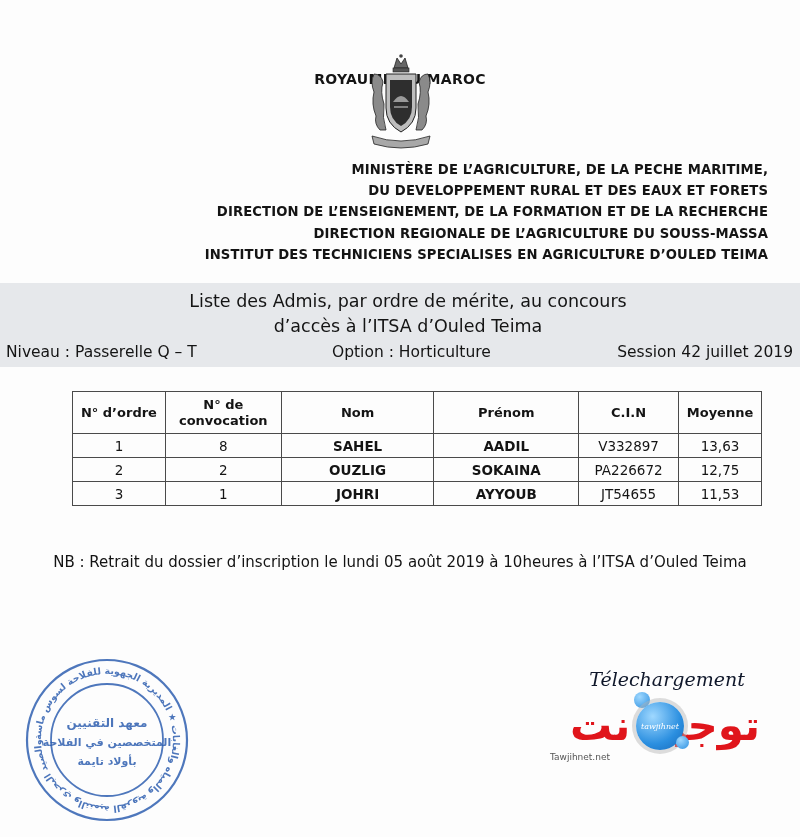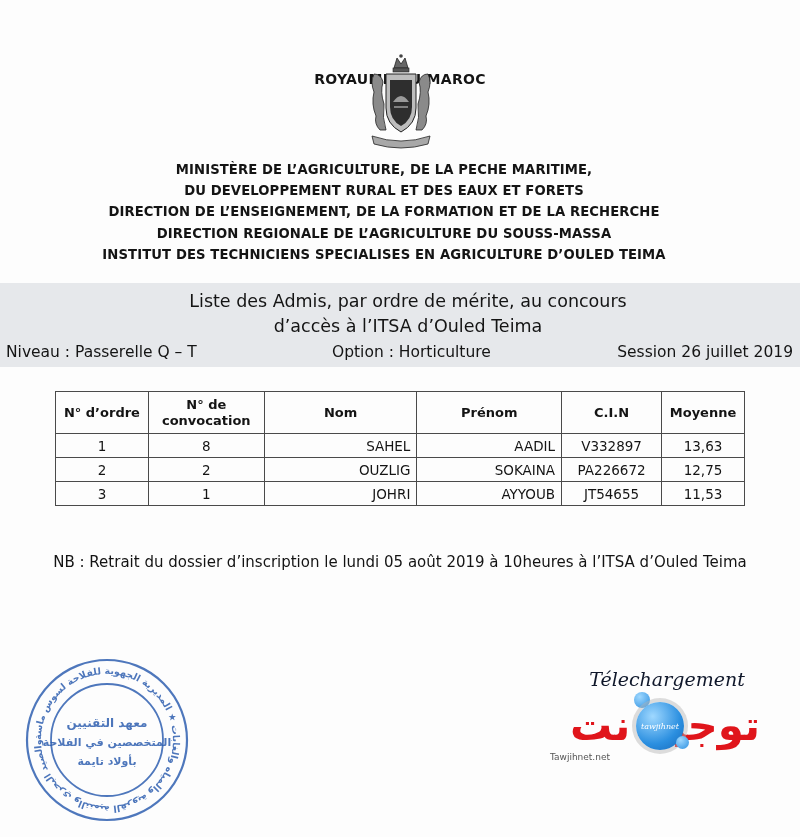--- a/index.html
+++ b/index.html
@@ -6,51 +6,51 @@
     html, body { width: 800px; height: 837px; background: #fdfdfd; overflow: hidden; }
     body { position: relative; font-family: "DejaVu Sans", sans-serif; color: #141414; }
 
     .country {
       position: absolute; top: 33px; left: 0; width: 800px;
       text-align: center; font-size: 14px; font-weight: bold; letter-spacing: 0.3px; margin-top: 38px;
     }
     .emblem { position: absolute; top: 52px; left: 366px; width: 70px; height: 100px; }
 
     .ministry {
-      position: absolute; top: 159px; left: 0; width: 768px; text-align: center;
+      position: absolute; top: 159px; left: 0; width: 768px; text-align: right;
       font-size: 13.2px; font-weight: bold; line-height: 21.2px; letter-spacing: 0.1px;
     }
 
     .band {
       position: absolute; top: 283px; left: 0; width: 800px; height: 84px;
       background: #e6e8eb;
     }
     .band-title {
       position: absolute; top: 289px; left: 0; width: 800px; text-align: center;
       font-size: 17.5px; line-height: 25px; padding-left: 16px;
     }
     .band-meta {
       position: absolute; top: 343px; left: 0; width: 800px; height: 22px;
       font-size: 15.5px;
     }
     .band-meta .niveau { position: absolute; left: 6px; top: 0; }
     .band-meta .option { position: absolute; left: 332px; top: 0; }
     .band-meta .session { position: absolute; right: 7px; top: 0; }
 
     table.results {
-      position: absolute; top: 391px; left: 55px; width: 690px;
+      position: absolute; top: 391px; left: 72px; width: 690px;
       border-collapse: collapse; font-size: 13.5px;
     }
     table.results th, table.results td { border: 1.2px solid #4a4a4a; }
     table.results th {
       height: 42px; font-weight: bold; text-align: center; line-height: 16px; font-size: 13px;
     }
     table.results td { height: 24px; padding: 0 6px; }
     table.results td.c { text-align: center; }
-    table.results td.l { text-align: right; }
+    table.results td.l { text-align: center; font-weight: bold; }
 
     .note {
       position: absolute; top: 553px; left: 0; width: 800px; text-align: center;
       font-size: 15px;
     }
 
     .stamp { position: absolute; top: 655px; left: 22px; width: 170px; height: 170px; }
 
     .watermark { position: absolute; top: 668px; left: 540px; width: 250px; height: 110px; }
     .wm-title {
@@ -108,21 +108,21 @@
 </div>
 
 <div class="band"></div>
 <div class="band-title">
   <div>Liste des Admis, par ordre de mérite, au concours</div>
   <div>d’accès à l’ITSA d’Ouled Teima</div>
 </div>
 <div class="band-meta">
   <span class="niveau">Niveau : Passerelle Q – T</span>
   <span class="option">Option : Horticulture</span>
-  <span class="session">Session 26 juillet 2019</span>
+  <span class="session">Session 42 juillet 2019</span>
 </div>
 
 <table class="results">
   <colgroup>
     <col style="width:93px">
       <col style="width:116px">
       <col style="width:153px">
     <col style="width:145px">
       <col style="width:100px">
       <col style="width:83px">

